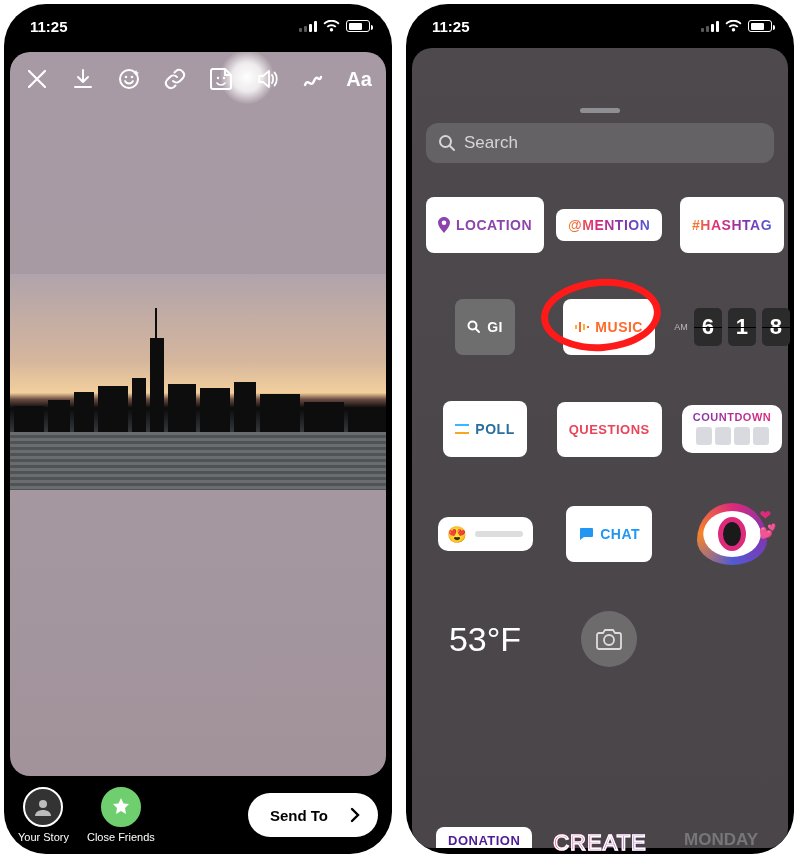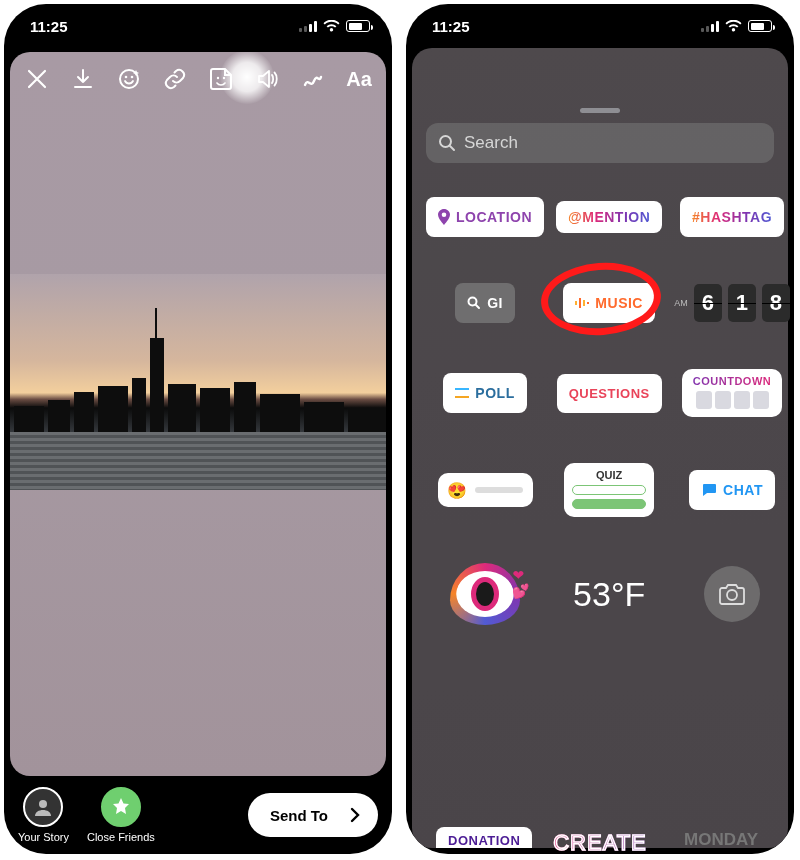--- a/index.html
+++ b/index.html
@@ -129,21 +129,21 @@
     font-size:17px;
   }
   .grid{
     margin-top:34px;
     display:grid; grid-template-columns:repeat(3,1fr);
     row-gap:46px; column-gap:12px;
     justify-items:center; align-items:center;
   }
   .chip{
     background:#fff; color:#000; border-radius:8px;
-    padding:12px 12px; font-size:14px; font-weight:800;
+    padding:20px 12px; font-size:14px; font-weight:800;
     display:flex; align-items:center; gap:6px;
     letter-spacing:.5px; white-space:nowrap;
   }
   .chip.loc{ color:#8e44ad; }
   .chip.mention{
     background:linear-gradient(90deg,#f58529,#dd2a7b,#8134af,#515bd4);
     -webkit-background-clip:text; background-clip:text; color:transparent;
     background-color:#fff; padding:8px 12px;
   }
   .chip.mention-wrap{background:#fff;border-radius:8px;padding:8px 12px;}
@@ -446,25 +446,20 @@
             <i></i>
             <i></i>
             <i></i>
           </div>
       </div>
 
       <div class="slider">
         <span>😍</span>
         <div class="track"></div>
       </div>
-      <div class="quiz">
-        <div class="qt">QUIZ</div>
-        <div class="opt"></div>
-        <div class="opt f"></div>
-      </div>
       <div class="chip chat">
         <svg width="16" height="14" viewBox="0 0 16 14">
             <path d="M2 1h12a1 1 0 011 1v7a1 1 0 01-1 1H6l-4 3V2a1 1 0 011-1z" fill="#2196f3"></path>
           </svg>
         <span>CHAT</span>
       </div>
 
       <div class="lips">
         <div class="outer">
             <div class="inner">

